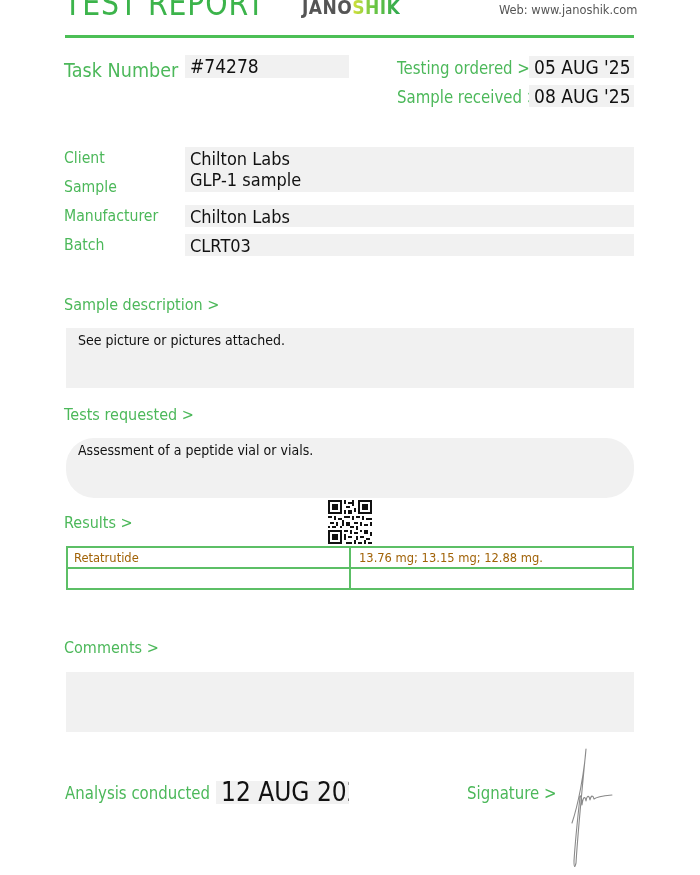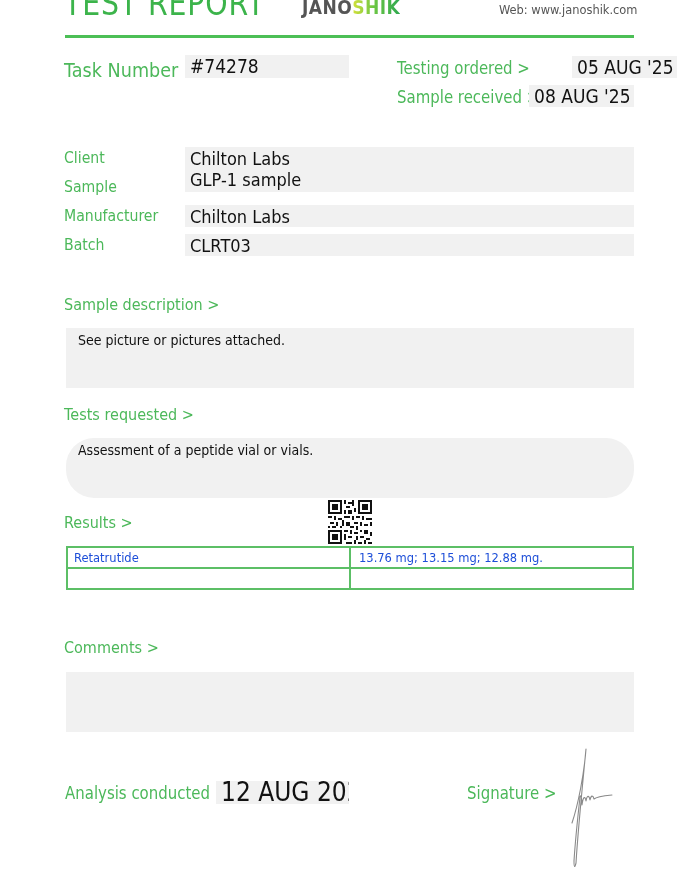--- a/index.html
+++ b/index.html
@@ -47,21 +47,21 @@
     }
     .box {
       background: #f1f1f1; color: #111; font-size: 14px; line-height: 16px;
       padding: 4px 12px; box-sizing: border-box;
     }
     .box span { display: inline-block; transform: scaleX(0.9); transform-origin: left top; white-space: nowrap; }
 
     
     .results {
       left: 66px; top: 546px; width: 568px; border-collapse: collapse;
-      font-size: 12.5px; color: #1d4ed8;
+      font-size: 12.5px; color: #a16207;
     }
     .results td {
       border: 2px solid #5cbf66; height: 21px; padding: 0 0 0 6px; vertical-align: middle;
       box-sizing: border-box;
     }
     .results td span { display: inline-block; transform: scaleX(0.92); transform-origin: left center; white-space: nowrap; }
     .results td.c1 { width: 283px; }
     .results td.c2 { padding-left: 8px; border-radius: 10px; }
 
     .qr { left: 328px; top: 500px; width: 44px; height: 44px; }
@@ -75,21 +75,21 @@
 </div>
 <div class="abs web">Web: www.janoshik.com</div>
 <div class="abs hr"></div>
 
 <div class="abs lbl" style="left:64px; top:58px; font-size:20px; line-height:24px;">Task Number</div>
 <div class="abs fld" style="left:185px; top:55px; width:164px; height:23px; font-size:19px;">
   <span>#74278</span>
 </div>
 
 <div class="abs lbl" style="left:397px; top:57px;">Testing ordered  &gt;</div>
-<div class="abs fld" style="left:529px; top:56px; width:105px; height:22px; font-size:19px;margin-left:43px;">
+<div class="abs fld" style="left:529px; top:56px; width:105px; height:22px; font-size:19px;">
   <span>05 AUG '25</span>
 </div>
 <div class="abs lbl" style="left:397px; top:86px;">Sample received &gt;</div>
 <div class="abs fld" style="left:529px; top:85px; width:105px; height:22px; font-size:19px;">
   <span>08 AUG '25</span>
 </div>
 
 <div class="abs lbl" style="left:64px; top:147px; font-size:16px;">Client</div>
 <div class="abs fld" style="left:185px; top:147px; width:449px; height:22px;">
   <span>Chilton Labs</span>

